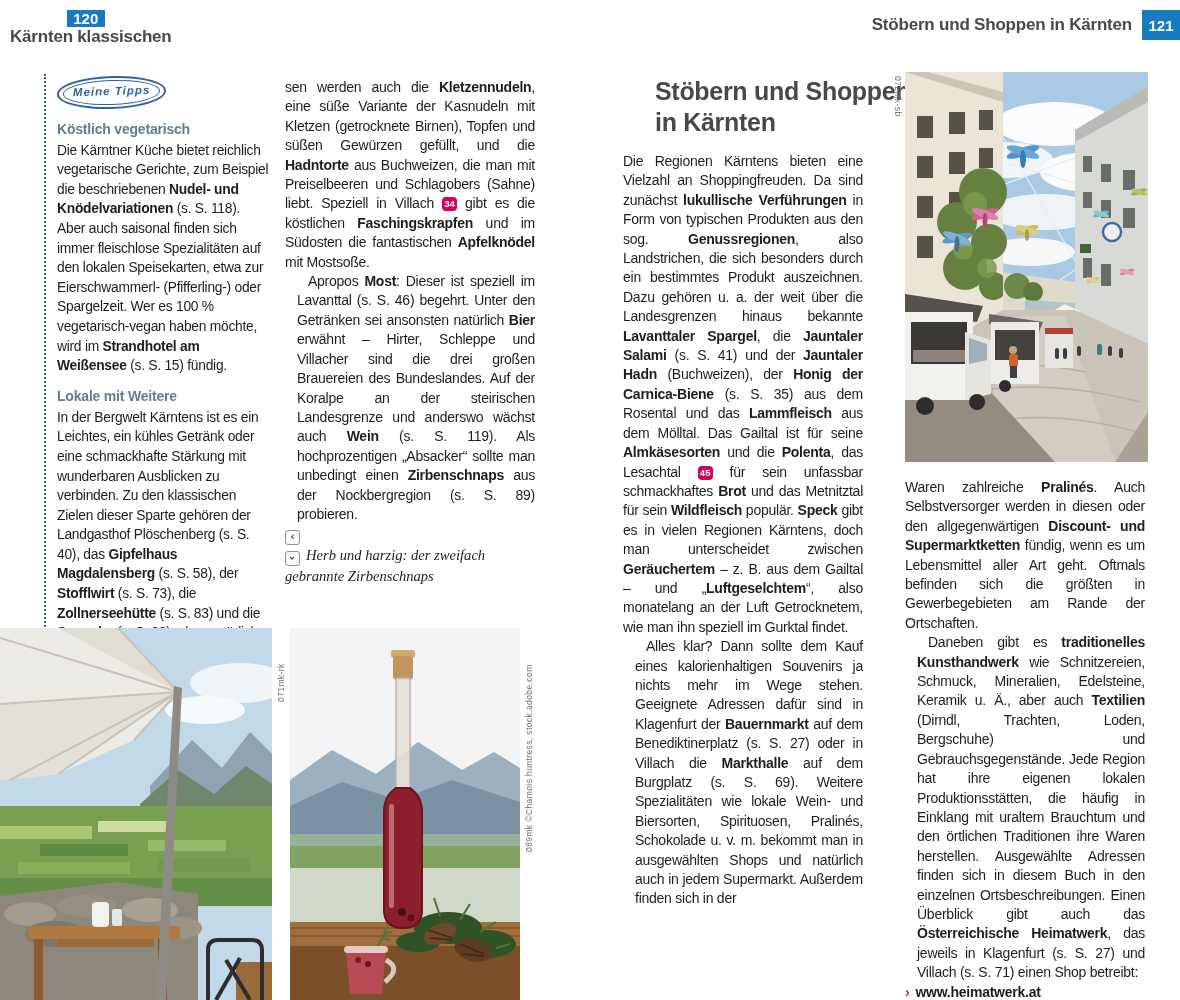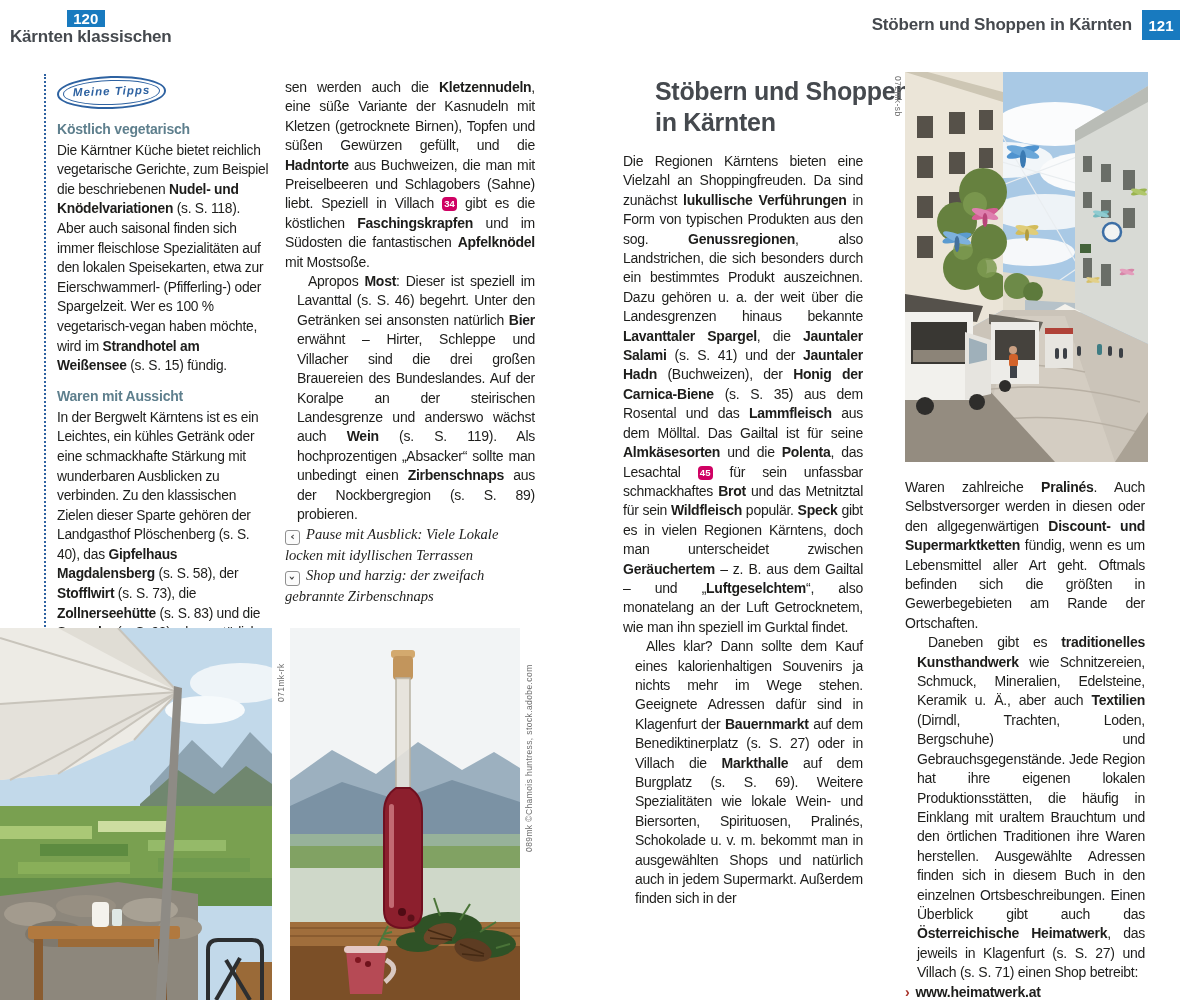--- a/index.html
+++ b/index.html
@@ -81,29 +81,29 @@
   </div>
   <div class="hdr hdr-right">
     <div class="hdr-title">Stöbern und Shoppen in Kärnten</div>
     <div class="pgbox">121</div>
   </div>
 
   <section class="col tips">
     <span class="logo-outer"><span class="logo-inner">Meine Tipps</span></span>
     <h3>Köstlich vegetarisch</h3>
     <p><span>Die Kärntner Küche bietet reichlich vegetarische Gerichte, zum Beispiel die beschriebenen </span><span class="b">Nudel- und Knödelvariationen</span><span> (s. S. 118). Aber auch saisonal finden sich immer fleischlose Spezialitäten auf den lokalen Speisekarten, etwa zur Eierschwammerl- (Pfifferling-) oder Spargelzeit. Wer es 100 % vegetarisch-vegan haben möchte, wird im </span><span class="b">Strandhotel am Weißensee</span><span> (s. S. 15) fündig.</span></p>
-    <h3>Waren mit Aussicht</h3>
+    <h3>Lokale mit Weitere</h3>
     <p><span>In der Bergwelt Kärntens ist es ein Leichtes, ein kühles Getränk oder eine schmackhafte Stärkung mit wunderbaren Ausblicken zu verbinden. Zu den klassischen Zielen dieser Sparte gehören der Landgasthof Plöschenberg (s. S. 40), das </span><span class="b">Gipfelhaus Magdalensberg</span><span> (s. S. 58), der </span><span class="b">Stofflwirt</span><span> (s. S. 73), die </span><span class="b">Zollnerseehütte</span><span> (s. S. 83) und die </span><span class="b">Sonnalm</span><span> (s. S. 93), aber natürlich auch das </span><span class="b">Schweizerhaus</span><span> (s. S. 26) in Klagenfurt sowie das Restaurant auf der Burg Landskron </span><span class="badge">35</span><span>.</span></p>
   </section>
 
   <section class="col" style="left:285px;top:78px;width:250px;">
     <p><span>sen werden auch die </span><span class="b">Kletzennudeln</span><span>, eine süße Variante der Kasnudeln mit Kletzen (getrocknete Birnen), Topfen und süßen Gewürzen gefüllt, und die </span><span class="b">Hadntorte</span><span> aus Buchweizen, die man mit Preiselbeeren und Schlagobers (Sahne) liebt. Speziell in Villach </span><span class="badge">34</span><span> gibt es die köstlichen </span><span class="b">Faschingskrapfen</span><span> und im Südosten die fantastischen </span><span class="b">Apfelknödel</span><span> mit Mostsoße.</span></p>
     <p class="ind"><span>Apropos </span><span class="b">Most</span><span>: Dieser ist speziell im Lavanttal (s. S. 46) begehrt. Unter den Getränken sei ansonsten natürlich </span><span class="b">Bier</span><span> erwähnt – Hirter, Schleppe und Villacher sind die drei großen Brauereien des Bundeslandes. Auf der Koralpe an der steirischen Landesgrenze und anderswo wächst auch </span><span class="b">Wein</span><span> (s. S. 119). Als hochprozentigen „Absacker“ sollte man unbedingt einen </span><span class="b">Zirbenschnaps</span><span> aus der Nockbergregion (s. S. 89) probieren.</span></p>
-    <p class="caption cap1"><span class="capicon" data-dir="left"></span><span><span>Pause mit Ausblick: Viele Lokale locken mit idyllischen Terrassen</span></span></p>
-    <p class="caption cap2"><span class="capicon" data-dir="down"></span><span><span>Shop und harzig: der zweifach gebrannte Zirbenschnaps</span></span></p>
+    <p class="caption cap1"><span class="capicon" data-dir="left"></span></p>
+    <p class="caption cap2"><span class="capicon" data-dir="down"></span><span><span>Herb und harzig: der zweifach gebrannte Zirbenschnaps</span></span></p>
   </section>
 
   <h1 class="rp-heading">Stöbern und Shoppen in Kärnten</h1>
 
   <section class="col rcol1">
     <p><span>Die Regionen Kärntens bieten eine Vielzahl an Shoppingfreuden. Da sind zunächst </span><span class="b">lukullische Verführungen</span><span> in Form von typischen Produkten aus den sog. </span><span class="b">Genussregionen</span><span>, also Landstrichen, die sich besonders durch ein bestimmtes Produkt auszeichnen. Dazu gehören u. a. der weit über die Landesgrenzen hinaus bekannte </span><span class="b">Lavanttaler Spargel</span><span>, die </span><span class="b">Jauntaler Salami</span><span> (s. S. 41) und der </span><span class="b">Jauntaler Hadn</span><span> (Buchweizen), der </span><span class="b">Honig der Carnica-Biene</span><span> (s. S. 35) aus dem Rosental und das </span><span class="b">Lammfleisch</span><span> aus dem Mölltal. Das Gailtal ist für seine </span><span class="b">Almkäsesorten</span><span> und die </span><span class="b">Polenta</span><span>, das Lesachtal </span><span class="badge">45</span><span> für sein unfassbar schmackhaftes </span><span class="b">Brot</span><span> und das Metnitztal für sein </span><span class="b">Wildfleisch</span><span> populär. </span><span class="b">Speck</span><span> gibt es in vielen Regionen Kärntens, doch man unterscheidet zwischen </span><span class="b">Geräuchertem</span><span> – z. B. aus dem Gailtal – und „</span><span class="b">Luftgeselchtem</span><span>“, also monatelang an der Luft Getrocknetem, wie man ihn speziell im Gurktal findet.</span></p>
     <p class="ind"><span>Alles klar? Dann sollte dem Kauf eines kalorienhaltigen Souvenirs ja nichts mehr im Wege stehen. Geeignete Adressen dafür sind in Klagenfurt der </span><span class="b">Bauernmarkt</span><span> auf dem Benediktinerplatz (s. S. 27) oder in Villach die </span><span class="b">Markthalle</span><span> auf dem Burgplatz (s. S. 69). Weitere Spezialitäten wie lokale Wein- und Biersorten, Spirituosen, Pralinés, Schokolade u. v. m. bekommt man in ausgewählten Shops und natürlich auch in jedem Supermarkt. Außerdem finden sich in der</span></p>
   </section>
 
   <section class="col rcol2">

